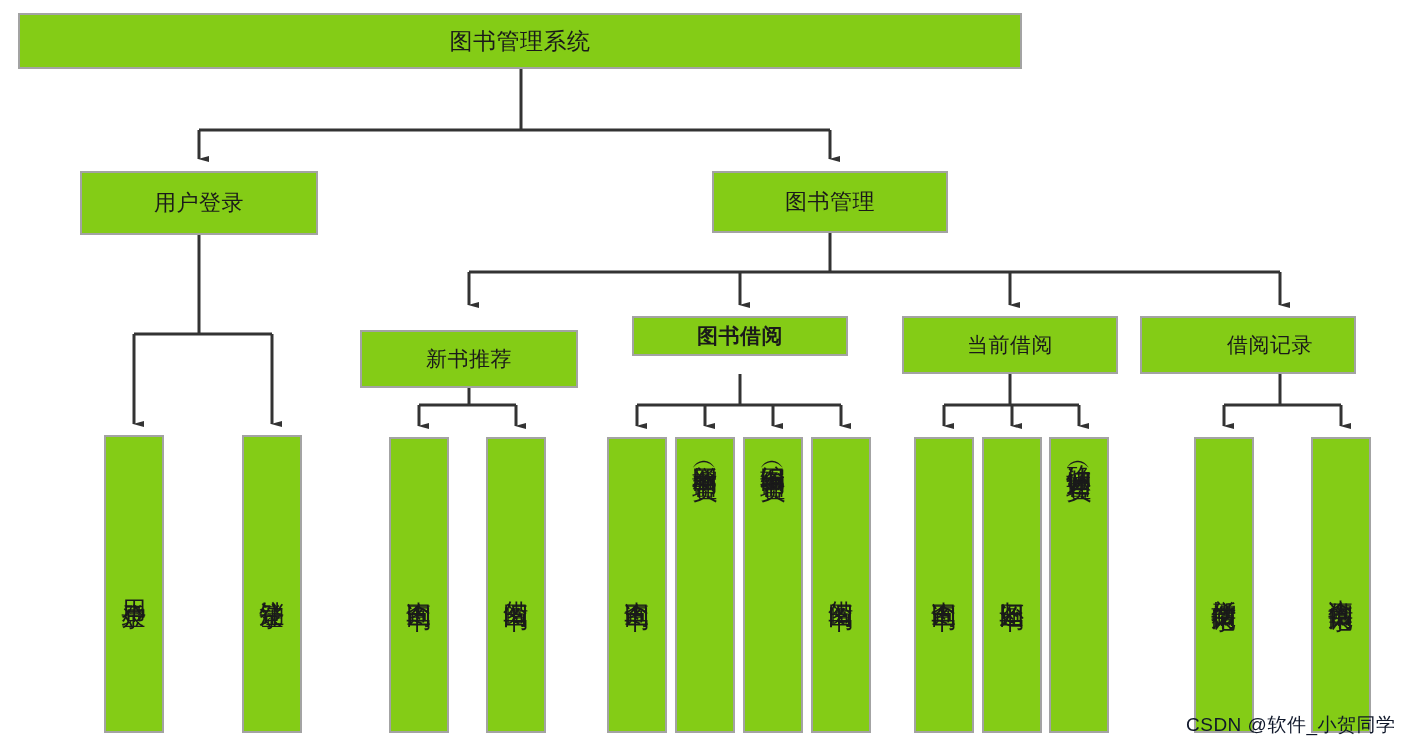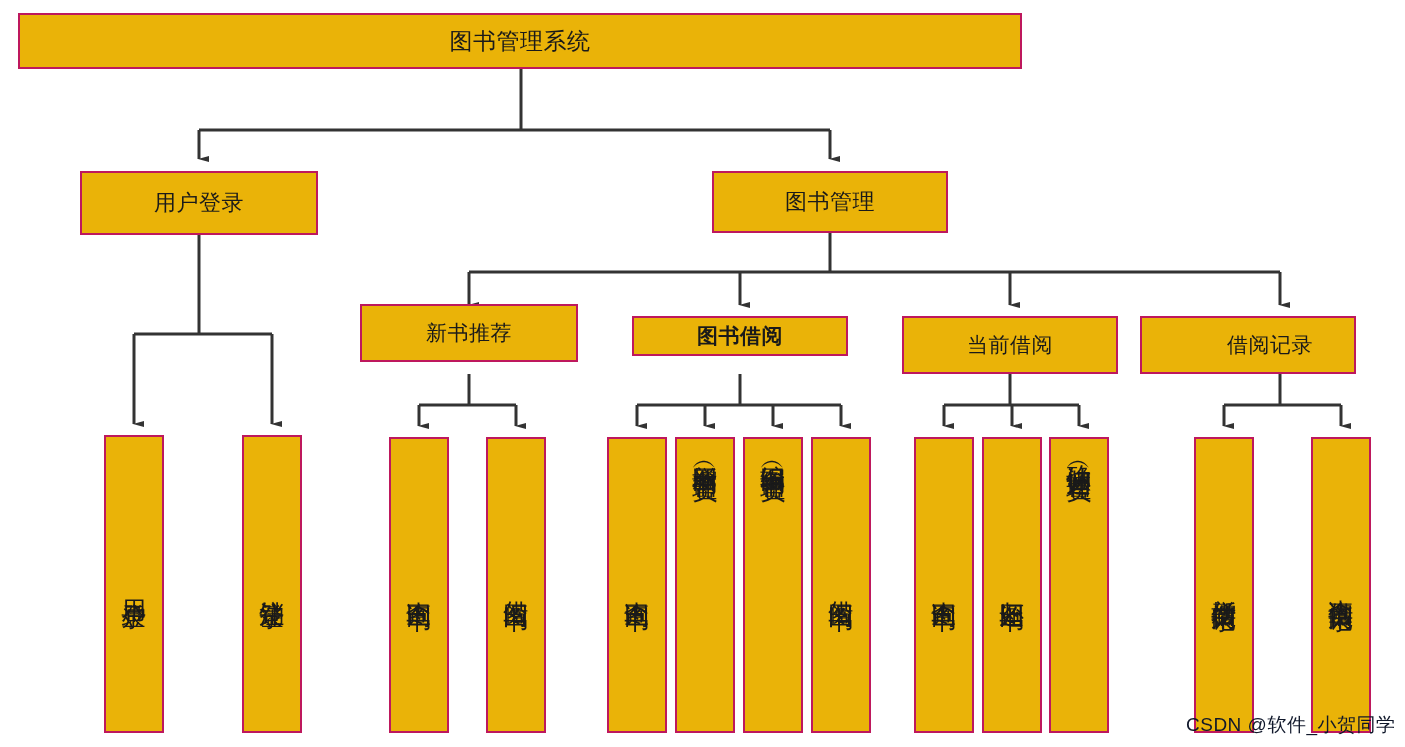--- a/index.html
+++ b/index.html
@@ -21,22 +21,22 @@
     position: absolute;
     left: 0;
     top: 0;
     width: 1405px;
     height: 747px;
     pointer-events: none;
   }
   .node {
     position: absolute;
     box-sizing: border-box;
-    background: #eab308;
-    border: 2px solid #be185d;
+    background: #84cc16;
+    border: 2px solid #a3a3a3;
     display: flex;
     align-items: center;
     justify-content: center;
   }
   .node .label {
     color: #1a1a1a;
     letter-spacing: 0.5px;
     white-space: nowrap;
   }
   .node.root .label { font-size: 23px; }
@@ -129,21 +129,21 @@
     <span class="label">图书管理系统</span>
   </div>
 
   <div class="node lvl1" style="left:80px; top:171px; width:238px; height:64px;">
     <span class="label">用户登录</span>
   </div>
   <div class="node lvl1" style="left:712px; top:171px; width:236px; height:62px;font-family:Liberation Mono, monospace;">
     <span class="label">图书管理</span>
   </div>
 
-  <div class="node lvl2" style="left:360px; top:304px; width:218px; height:58px;">
+  <div class="node lvl2" style="left:360px; top:330px; width:218px; height:58px;">
     <span class="label">新书推荐</span>
   </div>
   <div class="node lvl2" style="left:632px; top:316px; width:216px; height:40px;font-weight:bold;">
     <span class="label">图书借阅</span>
   </div>
   <div class="node lvl2" style="left:902px; top:316px; width:216px; height:58px;justify-content:center;">
     <span class="label">当前借阅</span>
   </div>
   <div class="node lvl2" style="left:1140px; top:316px; width:216px; height:58px;padding-left:44px;">
     <span class="label">借阅记录</span>

